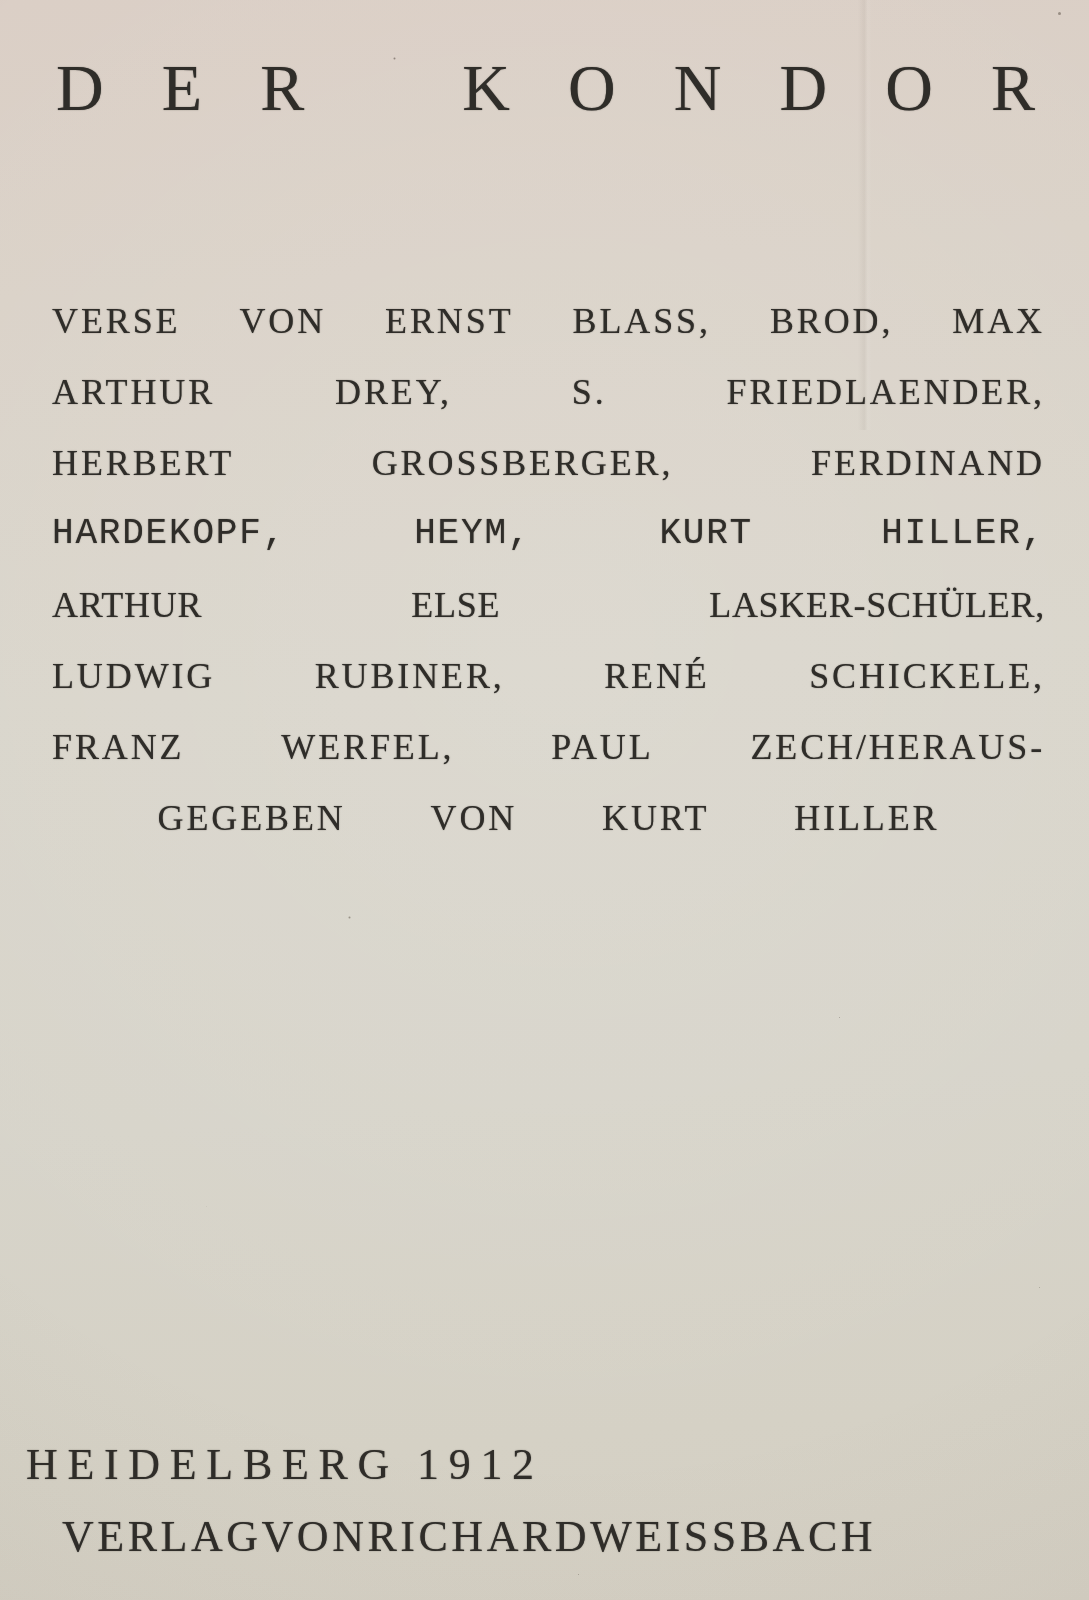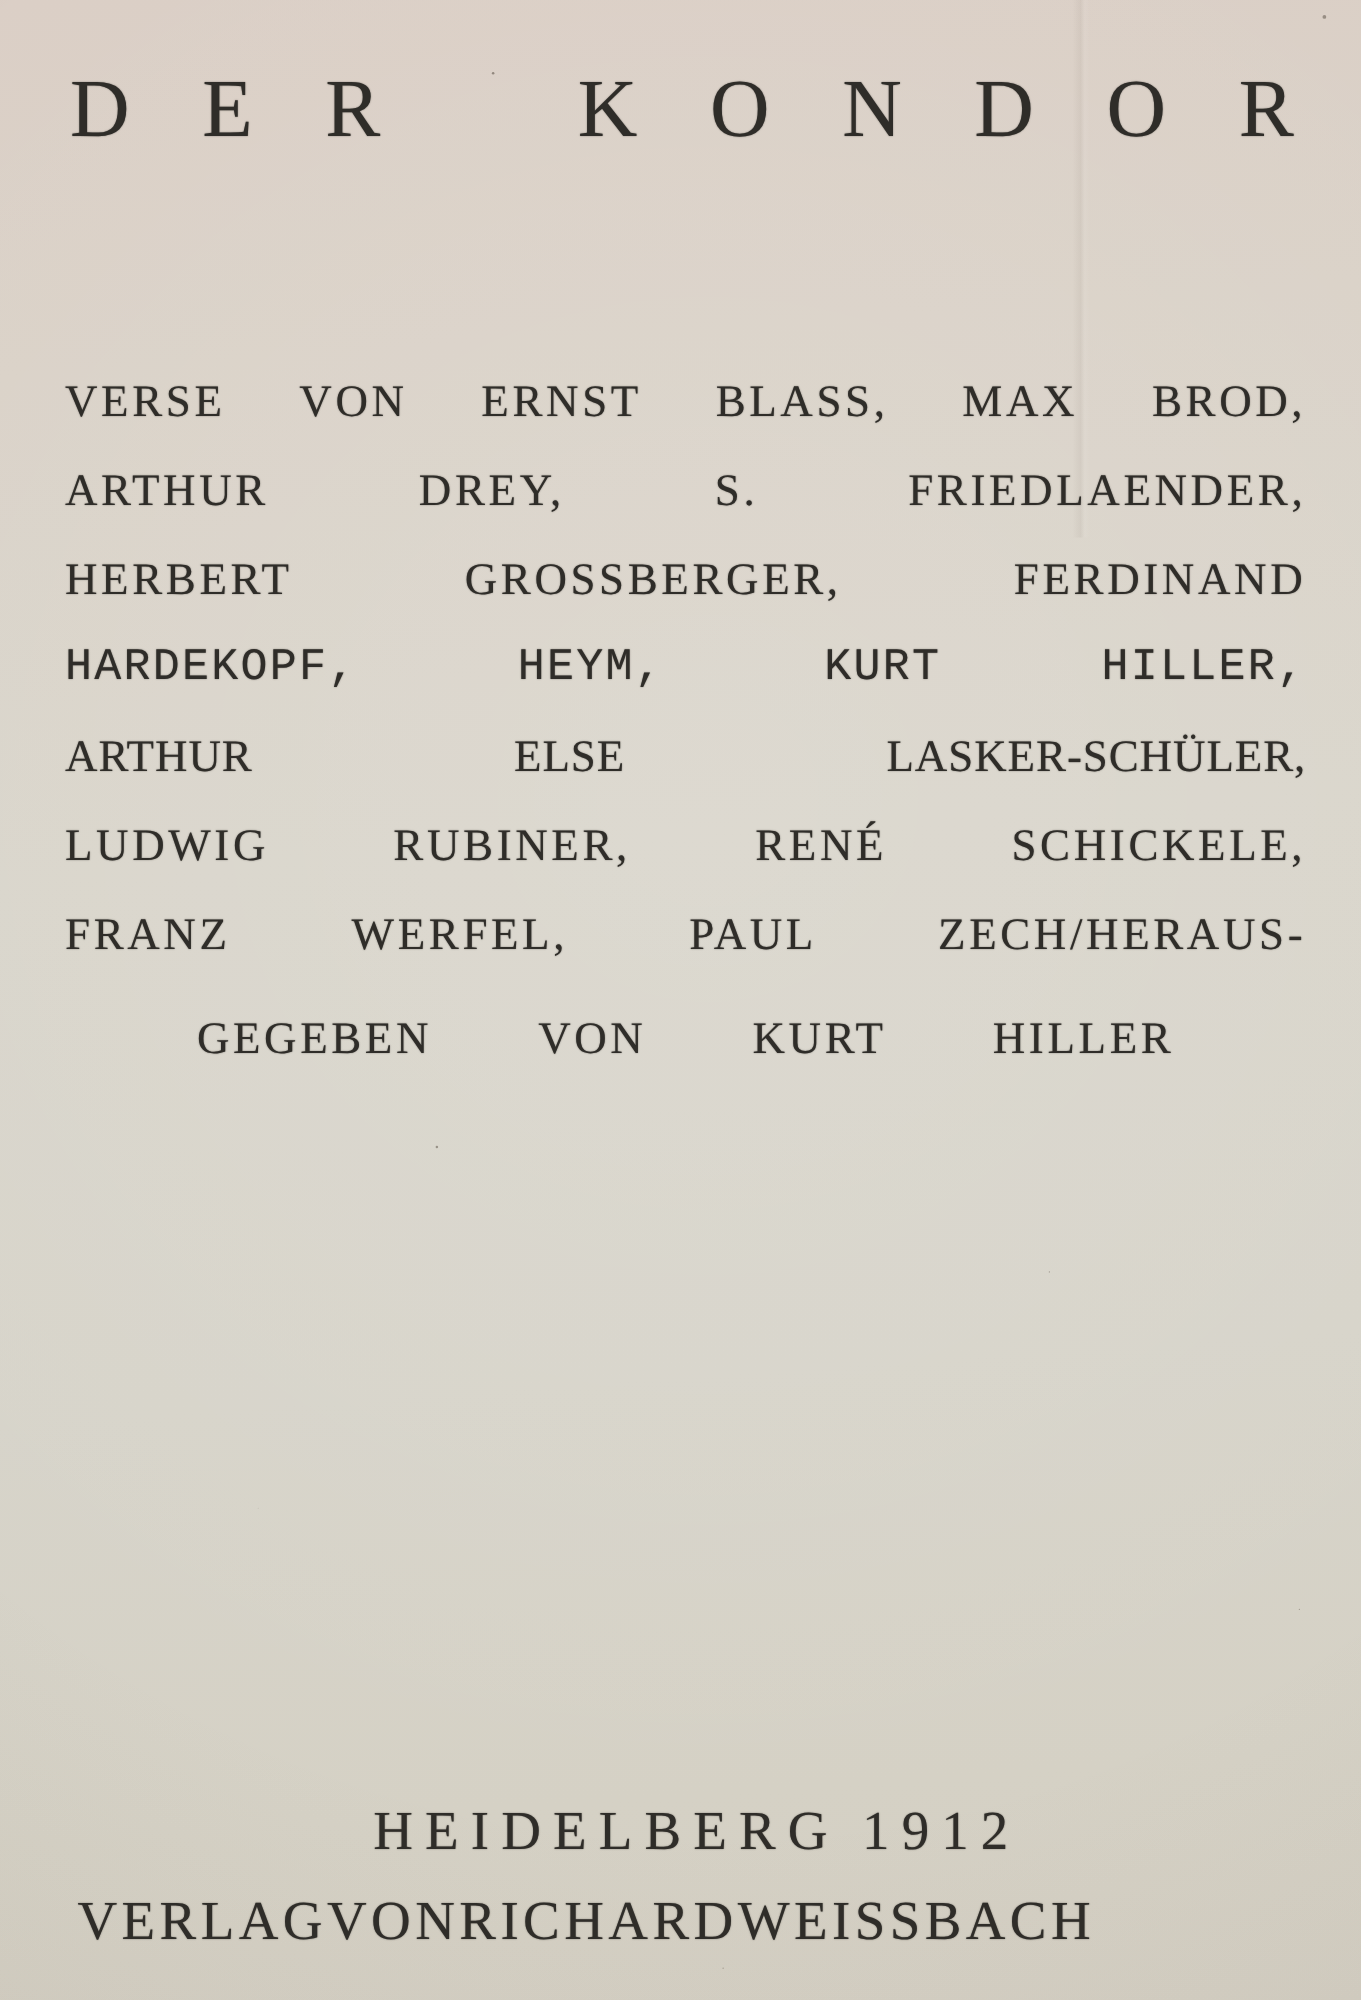--- a/index.html
+++ b/index.html
@@ -96,32 +96,32 @@
     justify-content: space-between;
     height: 71px;
     line-height: 44px;
     letter-spacing: 0.08em;
     white-space: nowrap;
   }
   .line:nth-child(4) { letter-spacing: 0.05em; font-family: Liberation Mono, monospace; } 
   .line:nth-child(5) { letter-spacing: 0.02em; } 
   .line.centered {
     width: 782px;
-    margin: 12px auto;
+    margin: 0 auto;
   }
   .line .w { display: block; }
 
   
   .place-year {
     position: absolute;
     top: 1443px;
     left: 0;
     right: 0;
     padding-left: 26px;
-    text-align: center;
+    text-align: left;
     font-size: 44px;
     line-height: 44px;
     letter-spacing: 0.22em;
     word-spacing: -0.06em;
     font-variant-numeric: oldstyle-nums;
     font-feature-settings: "onum" 1;
     white-space: nowrap;
   }
   .publisher {
     position: absolute;
@@ -156,22 +156,22 @@
       <span class="c">O</span>
       <span class="c">R</span>
     </div>
 
   <div class="contributors">
     <div class="line ink">
         <span class="w">VERSE</span>
         <span class="w">VON</span>
         <span class="w">ERNST</span>
         <span class="w">BLASS,</span>
+        <span class="w">BROD,</span>
         <span class="w">MAX</span>
-        <span class="w">BROD,</span>
       </div>
     <div class="line ink">
         <span class="w">ARTHUR</span>
         <span class="w">DREY,</span>
         <span class="w">S.</span>
         <span class="w">FRIEDLAENDER,</span>
       </div>
     <div class="line ink">
         <span class="w">HERBERT</span>
         <span class="w">GROSSBERGER,</span>

